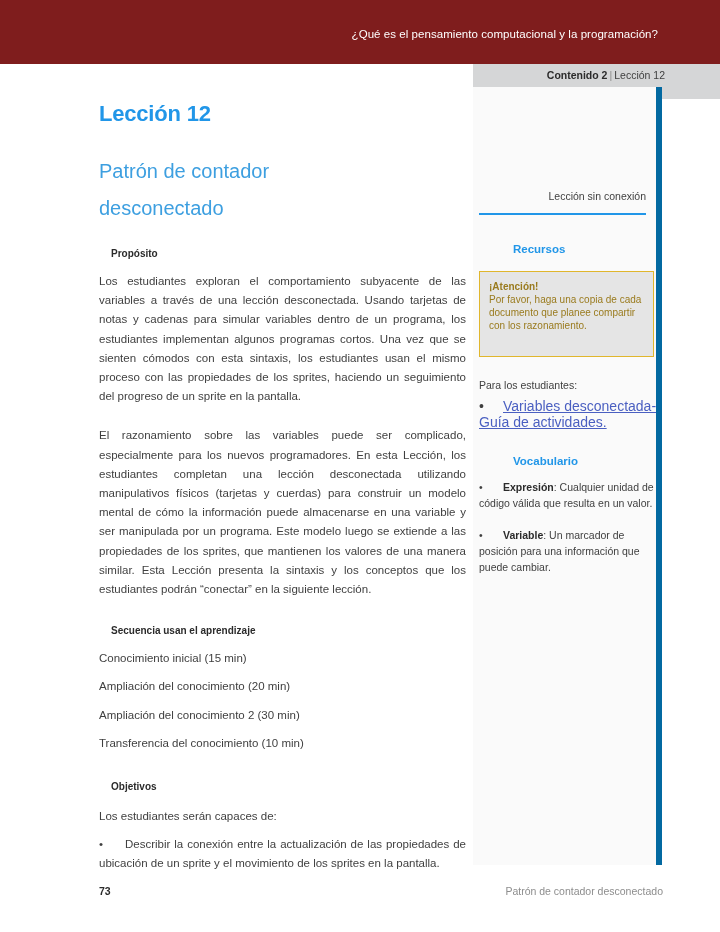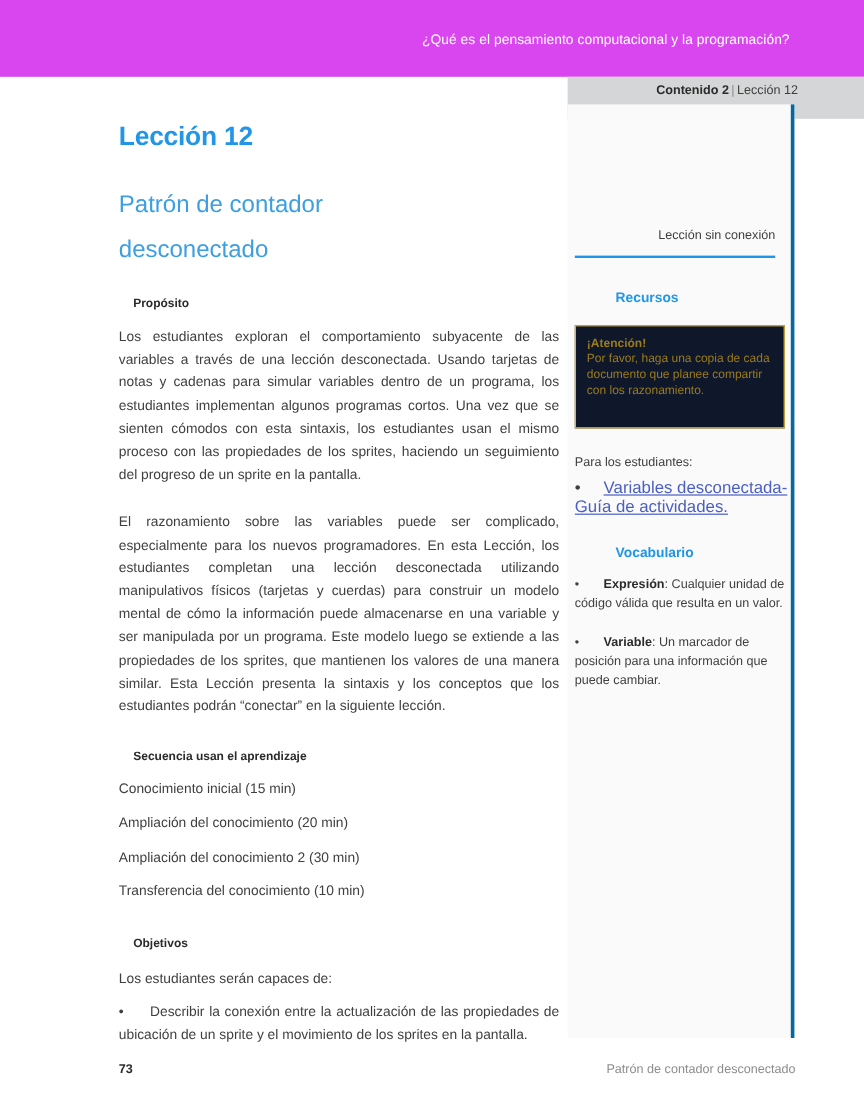--- a/index.html
+++ b/index.html
@@ -15,21 +15,21 @@
     position: relative;
     overflow: hidden;
   }
 
   
   .topband {
     position: absolute;
     left: 0; top: 0;
     width: 720px;
     height: 64px;
-    background: #d946ef;
+    background: #7f1d1d;
   }
   .topband-title {
     position: absolute;
     right: 62px;
     top: 28px;
     font-size: 11.5px;
     color: #ffffff;
     letter-spacing: 0.05px;
     white-space: nowrap;
   }
@@ -59,21 +59,21 @@
   .crumb-tail { color: #3f3f3f; }
 
   
   .sidebar {
     position: absolute;
     left: 473px;
     top: 87px;
     width: 189px;
     height: 778px;
     background: #fafafa;
-    border-right: 3px solid #0369a1;
+    border-right: 6px solid #0369a1;
     box-sizing: border-box;
   }
   .sb-offline {
     position: absolute;
     left: 0;
     top: 103px;
     width: 173px;
     text-align: right;
     font-size: 10.5px;
     color: #3f3f3f;
@@ -100,21 +100,21 @@
 
   
   .attn-box {
     position: absolute;
     left: 6px;
     top: 184px;
     width: 175px;
     height: 86px;
     box-sizing: border-box;
     border: 1px solid #e0b62c;
-    background: #0f172a;
+    background: #e5e5e5;
     padding: 8px 9px 0 9px;
   }
   .attn-title {
     font-size: 10px;
     font-weight: bold;
     color: #9a7b1e;
     line-height: 13px;
   }
   .attn-body {
     font-size: 10px;

